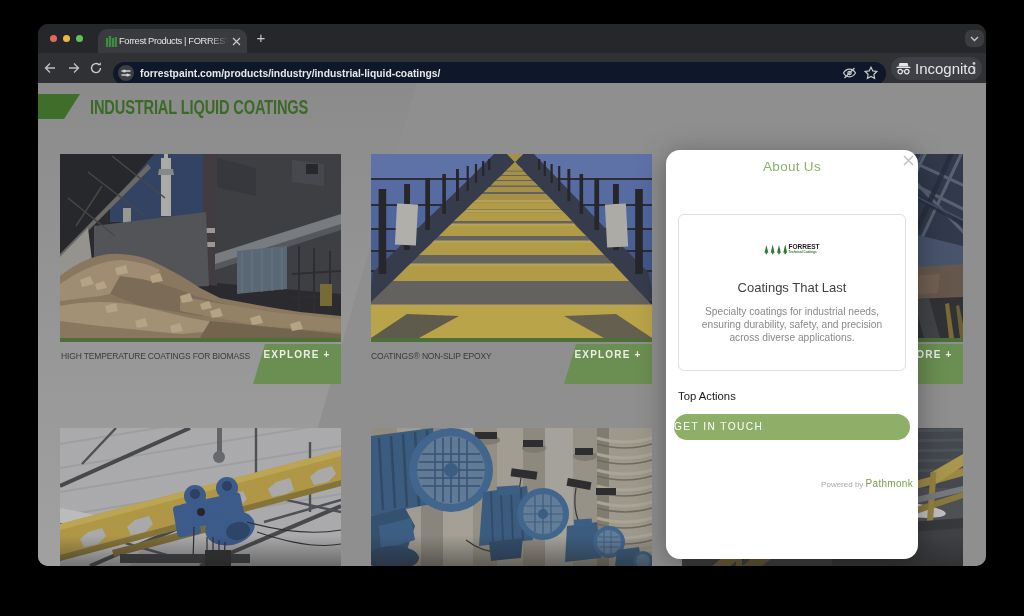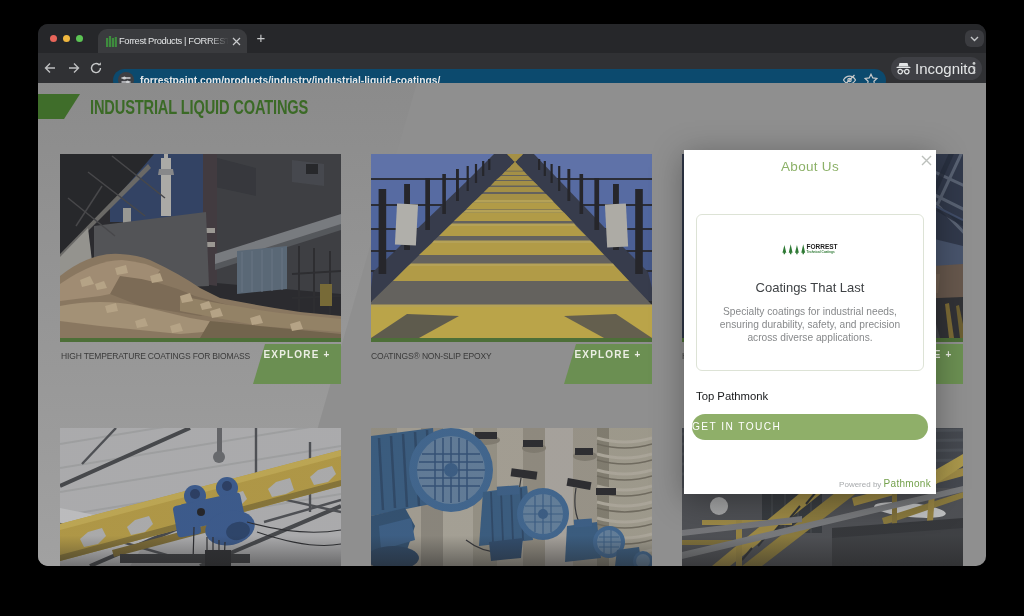--- a/index.html
+++ b/index.html
@@ -8,40 +8,40 @@
 
 #tabstrip{position:absolute;left:0;top:0;width:948px;height:29px;background:#26272a}
 .tl{position:absolute;top:10.5px;width:7px;height:7px;border-radius:50%}
 #tab{position:absolute;left:60px;top:5px;width:149px;height:24px;background:#3a3b3e;border-radius:9px 9px 0 0}
 #tabtitle{position:absolute;left:21px;top:6px;font-size:9.4px;letter-spacing:-0.4px;color:#e2e4e5;white-space:nowrap;width:112px;overflow:hidden;-webkit-mask-image:linear-gradient(90deg,#000 80%,transparent 98%)}
 #newtab{position:absolute;left:211px;top:2px;color:#c8cacb;font-size:15px;width:24px;height:24px;text-align:center;line-height:24px}
 #chevbtn{position:absolute;left:927px;top:6px;width:19px;height:17px;background:#3b3c40;border-radius:6px;color:#c3c5c7}
 
 #toolbar{position:absolute;left:0;top:29px;width:948px;height:30px;background:#303134}
 .navic{position:absolute;top:8px;color:#c7c9ca}
-#urlpill{position:absolute;left:75px;top:16px;width:773px;height:22.5px;background:#0c4a6e;border-radius:11.5px}
+#urlpill{position:absolute;left:75px;top:9px;width:773px;height:22.5px;background:#0f172a;border-radius:11.5px}
 #chip{position:absolute;left:5px;top:3.2px;width:16px;height:16px;border-radius:50%;background:#3e3f43}
 #urltext{position:absolute;left:27px;top:5.5px;font-size:10.3px;font-weight:bold;color:#e6e8e9;letter-spacing:0}
 #incog{position:absolute;left:853px;top:3.5px;height:23px;background:#3f4045;border-radius:11.5px;color:#e4e6e7;font-size:15px;padding:0 6px 0 24px;line-height:23px}
 
 #page{position:absolute;left:0;top:59px;width:948px;height:483px;background:#8f8f8f;overflow:hidden}
 #wedge{position:absolute;left:0;top:0;width:948px;height:483px;background:linear-gradient(to bottom,#8b8b8b,#a1a1a1);clip-path:polygon(0 0,379px 0,240px 483px,0 483px)}
 #hdrbar{position:absolute;left:0;top:11px;width:42px;height:25px;background:#3f6d2a;clip-path:polygon(0 0,100% 0,62% 100%,0 100%)}
 #hdrtitle{position:absolute;left:52px;top:13px;font-size:19.5px;font-weight:bold;color:#3b6a26;letter-spacing:-0.2px;transform:scaleX(.75);transform-origin:0 0;white-space:nowrap}
 .card{position:absolute;width:281px}
 .img1{position:absolute;left:0;top:0;width:281px;height:188px;border-bottom:4px solid #4d6f38;overflow:hidden}
 .img2{position:absolute;left:0;top:0;width:281px;height:138px;overflow:hidden}
 .cap{position:absolute;top:197px;left:0;font-size:8.5px;font-weight:normal;color:#3a3a3a;letter-spacing:-0.15px;white-space:nowrap}
 .explore{position:absolute;top:190px;height:40px;background:#6b8f52;clip-path:polygon(12px 0,100% 0,100% 100%,0 100%);color:#eceee4;font-size:10px;font-weight:bold;letter-spacing:1.2px;text-align:center;line-height:22px}
 svg{display:block}
 .img1>svg,.img2>svg{filter:saturate(.88) contrast(.96) brightness(.95)}
 .img1::after,.img2::after{content:"";position:absolute;left:0;top:0;right:0;bottom:0;background:rgba(143,143,143,.15)}
 .img2::after{background:linear-gradient(rgba(143,143,143,.15) 78%,rgba(50,50,50,.55))}
 
-#modal{position:absolute;left:646px;top:67px;width:252px;height:344px;background:#fff;border-radius:0;box-shadow:0 6px 30px rgba(0,0,0,.35)}
+#modal{position:absolute;left:628px;top:67px;width:252px;height:409px;background:#fff;border-radius:14px;box-shadow:0 6px 30px rgba(0,0,0,.35)}
 #aboutus{position:absolute;left:0;top:9px;width:100%;text-align:center;color:#8cb168;font-size:13.5px;letter-spacing:.3px}
 #mclose{position:absolute;right:-4px;top:4px;width:20px;height:20px;color:#bcc0bc;font-size:16px;line-height:20px;text-align:center}
 #innercard{position:absolute;left:12px;top:64px;width:228px;height:157px;border:1px solid #dde3d6;border-radius:6px;background:#fff}
 #logo{position:absolute;left:0;top:27px;width:100%;display:flex;justify-content:center}
 #ctl{position:absolute;left:0;top:65px;width:100%;text-align:center;color:#3f4245;font-size:13px}
 #mpara{position:absolute;left:0;top:90px;width:100%;text-align:center;color:#87898b;font-size:10.2px;line-height:13.2px}
 #topactions{position:absolute;left:12px;top:240px;font-size:11.3px;color:#17191b}
 #gitbtn{position:absolute;left:8px;top:264px;width:236px;height:26px;background:#8faf69;border-radius:13px;color:#fff;font-size:10.2px;letter-spacing:1.4px;text-align:left;line-height:26px}
 #powered{position:absolute;right:5px;top:328px;font-size:8px;color:#a7aaac}
 #powered b{color:#74a14c;font-size:10px;font-weight:normal;letter-spacing:.3px}
@@ -583,19 +583,19 @@
               <path d="M29 22l4-16 4 16 -2.5 0 0 3 -3 0 0-3z"></path>
               <path d="M42 22l4-18 4 18 -2.5 0 0 3 -3 0 0-3z"></path>
             </g>
             <text x="53" y="14.5" font-family="Liberation Sans,sans-serif" font-size="13.5" font-weight="bold" fill="#1c1c1c" textLength="64">FORREST</text>
             <text x="53" y="23" font-family="Liberation Sans,sans-serif" font-size="6.5" font-weight="bold" fill="#2f7a35" textLength="58">Technical Coatings</text>
           </svg>
         </div>
         <div id="mpara">Specialty coatings for industrial needs,<br>ensuring durability, safety, and precision<br>across diverse applications.</div>
         <div id="ctl">Coatings That Last</div>
       </div>
-      <div id="topactions">Top Pathmonk</div>
+      <div id="topactions">Top Actions</div>
       <div id="gitbtn">GET IN TOUCH</div>
       <div id="powered">Powered by <b>Pathmonk</b></div>
     </div>
   </div>
 </div>
 </div>
 
 </body></html>

